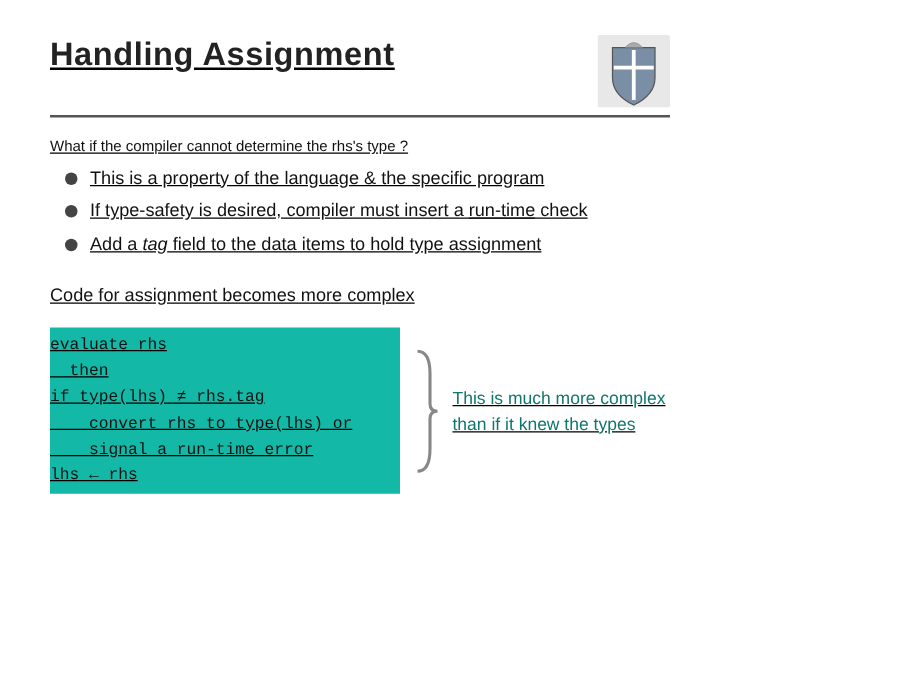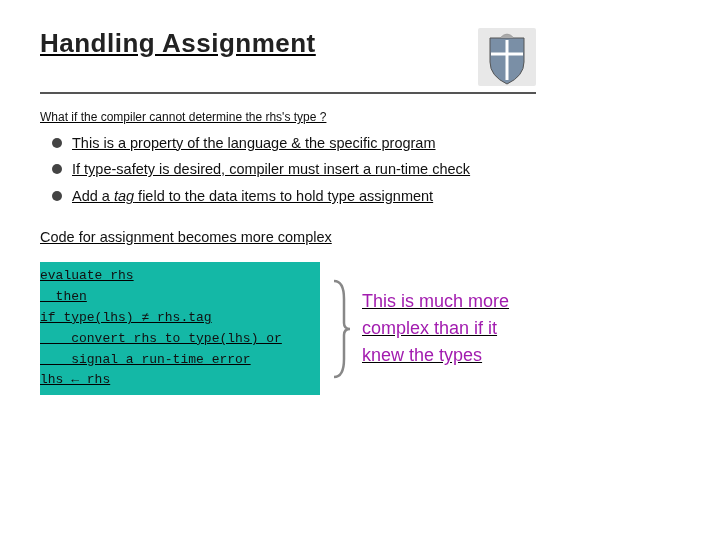--- a/index.html
+++ b/index.html
@@ -107,22 +107,22 @@
       min-width: 280px;
     }
 
     .brace-container {
       display: flex;
       align-items: center;
       margin: 0 10px;
     }
 
     .callout-text {
-      font-size: 18px;
-      color: #a21caf;
+      font-size: 14px;
+      color: #0f766e;
       max-width: 175px;
       line-height: 1.5;
       display: flex;
       align-items: center;
     }
   </style>
 </head>
 <body>
 
 <div class="slide">

